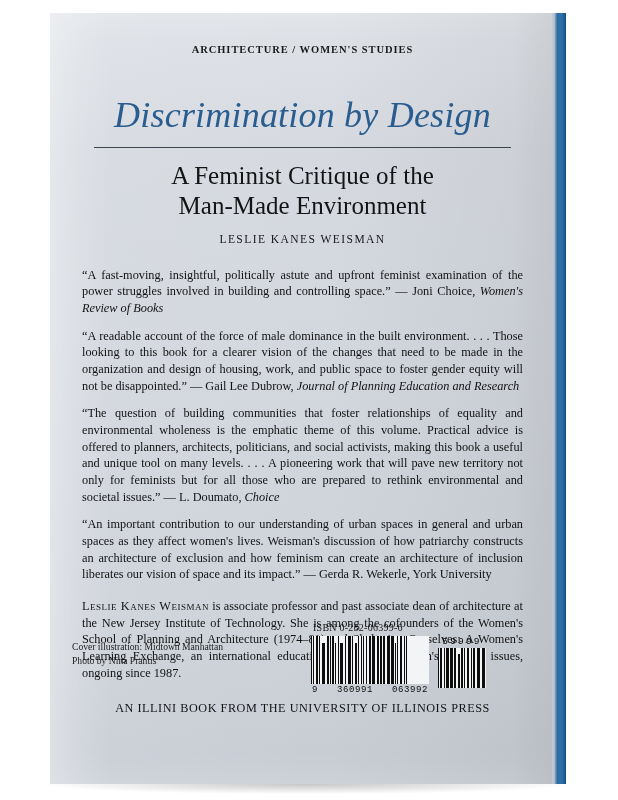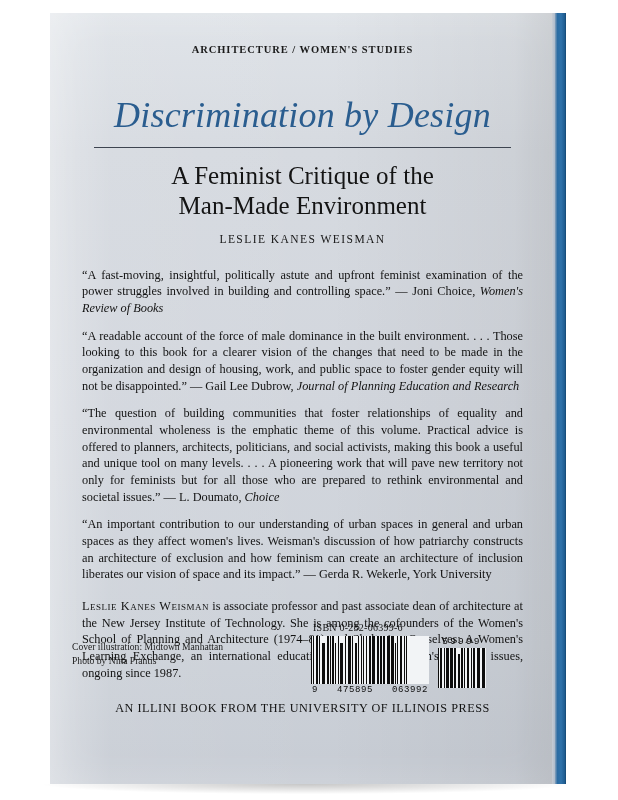--- a/index.html
+++ b/index.html
@@ -379,21 +379,21 @@
                 <div class="gap2"></div>
                 <div class="bar w2"></div>
                 <div class="gap2"></div>
                 <div class="bar w1"></div>
                 <div class="gap1"></div>
                 <div class="bar w1"></div>
                 <div class="gap1"></div>
               </div>
             <div id="barcode-digits">
               <span>9</span>
-              <span>475895</span>
+              <span>360991</span>
               <span>063992</span>
             </div>
           </div>
 
           <div id="barcode-addon">
             <div id="addon-digits">59999</div>
             <div class="bars" id="bars-addon">
                 <div class="bar w1"></div>
                 <div class="gap1"></div>
                 <div class="bar w2"></div>

